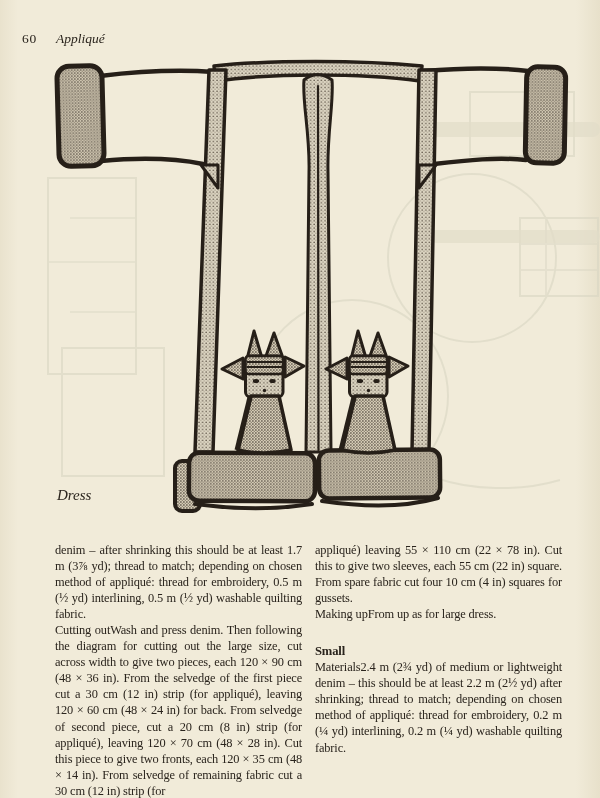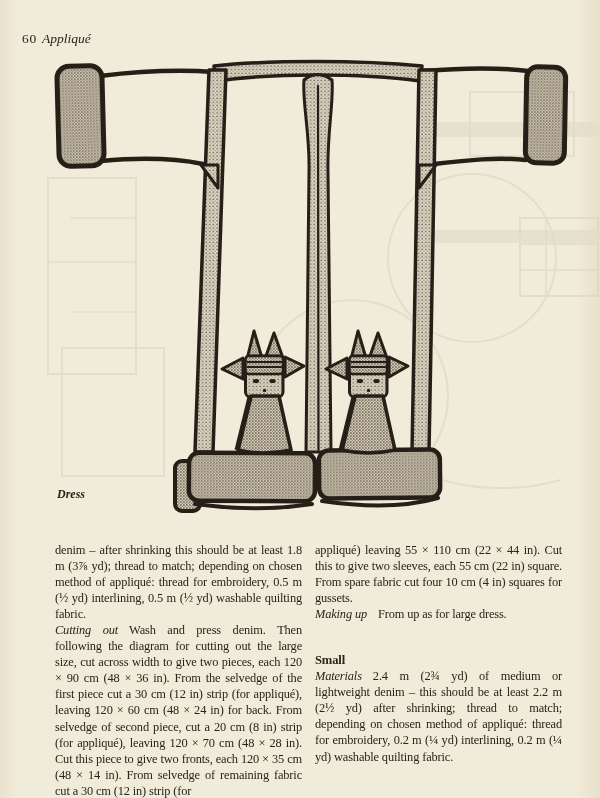--- a/index.html
+++ b/index.html
@@ -6,32 +6,32 @@
   .page {
     position:relative; width:600px; height:798px; overflow:hidden;
     background:
       linear-gradient(90deg, #e9e2cd 0, #f1ebd9 3%, #f1ebd9 96%, #e7e0ca 100%),
       #f0ead8;
     font-family:"Liberation Serif", serif;
     color:#2a241d;
   }
   .runhead { position:absolute; top:31px; left:22px; font-size:13.5px; }
   .runhead .pagenum { letter-spacing:0.8px; }
-  .runhead .runtitle { font-style:italic; margin-left:5px;font-family:Liberation Serif, serif; }
+  .runhead .runtitle { font-style:italic; margin-left:19px;font-family:Liberation Serif, serif; }
   .illustration { position:absolute; inset:0; width:600px; height:798px; }
   .figure-caption {
     position:absolute; left:57px; top:487px;
-    font-style:italic; font-weight:700; font-size:12px;
+    font-style:italic; font-weight:400; font-size:15px;
   }
   .columns { position:absolute; left:55px; top:542px; width:507px; display:flex; gap:13px; }
   .col { width:247px; font-size:12.4px; line-height:16.05px; text-align:justify;
          letter-spacing:-0.15px; }
   .col p { margin:0; }
-  .lead { font-style:italic; padding-right:11px; }
-  .subhead { margin:30px 0 0 0; font-size:12.6px; font-weight:bold; line-height:16.05px;font-family:Liberation Serif, serif; }
+  .lead { }
+  .subhead { margin:21px 0 0 0; font-size:12.6px; font-weight:bold; line-height:16.05px;font-family:Liberation Serif, serif; }
 </style>
 </head>
 <body>
 
 <div class="page">
 
   <div class="runhead">
     <span class="pagenum">60</span><span class="runtitle">Appliqué</span>
   </div>
 
@@ -107,24 +107,24 @@
     </g>
 
     <use href="#cat" x="0"></use>
     <use href="#cat" x="104"></use>
   </svg>
 
   <div class="figure-caption">Dress</div>
 
   <div class="columns">
     <div class="col">
-      <p><span>denim – after shrinking this should be at least 1.8 m (3⅞ yd); thread to match; depending on chosen method of appliqué: thread for embroidery, 0.5 m (½ yd) interlining, 0.5 m (½ yd) washable quilting fabric.</span></p>
+      <p><span>denim – after shrinking this should be at least 1.7 m (3⅞ yd); thread to match; depending on chosen method of appliqué: thread for embroidery, 0.5 m (½ yd) interlining, 0.5 m (½ yd) washable quilting fabric.</span></p>
       <p><span class="lead">Cutting out</span><span>Wash and press denim. Then following the diagram for cutting out the large size, cut across width to give two pieces, each 120 × 90 cm (48 × 36 in). From the selvedge of the first piece cut a 30 cm (12 in) strip (for appliqué), leaving 120 × 60 cm (48 × 24 in) for back. From selvedge of second piece, cut a 20 cm (8 in) strip (for appliqué), leaving 120 × 70 cm (48 × 28 in). Cut this piece to give two fronts, each 120 × 35 cm (48 × 14 in). From selvedge of remaining fabric cut a 30 cm (12 in) strip (for</span></p>
     </div>
     <div class="col">
-      <p><span>appliqué) leaving 55 × 110 cm (22 × 44 in). Cut this to give two sleeves, each 55 cm (22 in) square. From spare fabric cut four 10 cm (4 in) squares for gussets.</span></p>
+      <p><span>appliqué) leaving 55 × 110 cm (22 × 78 in). Cut this to give two sleeves, each 55 cm (22 in) square. From spare fabric cut four 10 cm (4 in) squares for gussets.</span></p>
       <p><span class="lead">Making up</span><span>From up as for large dress.</span></p>
       <h3 class="subhead">Small</h3>
       <p><span class="lead">Materials</span><span>2.4 m (2¾ yd) of medium or lightweight denim – this should be at least 2.2 m (2½ yd) after shrinking; thread to match; depending on chosen method of appliqué: thread for embroidery, 0.2 m (¼ yd) interlining, 0.2 m (¼ yd) washable quilting fabric.</span></p>
     </div>
   </div>
 
 </div>
 
 </body></html>

